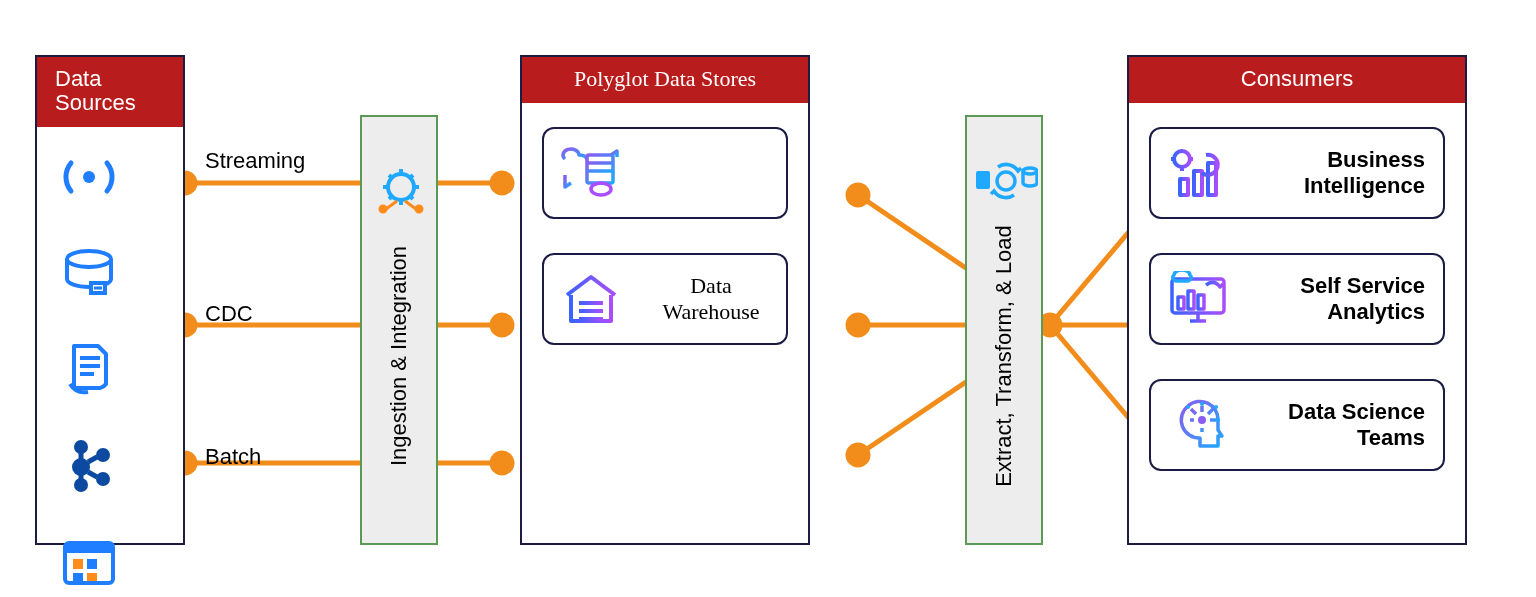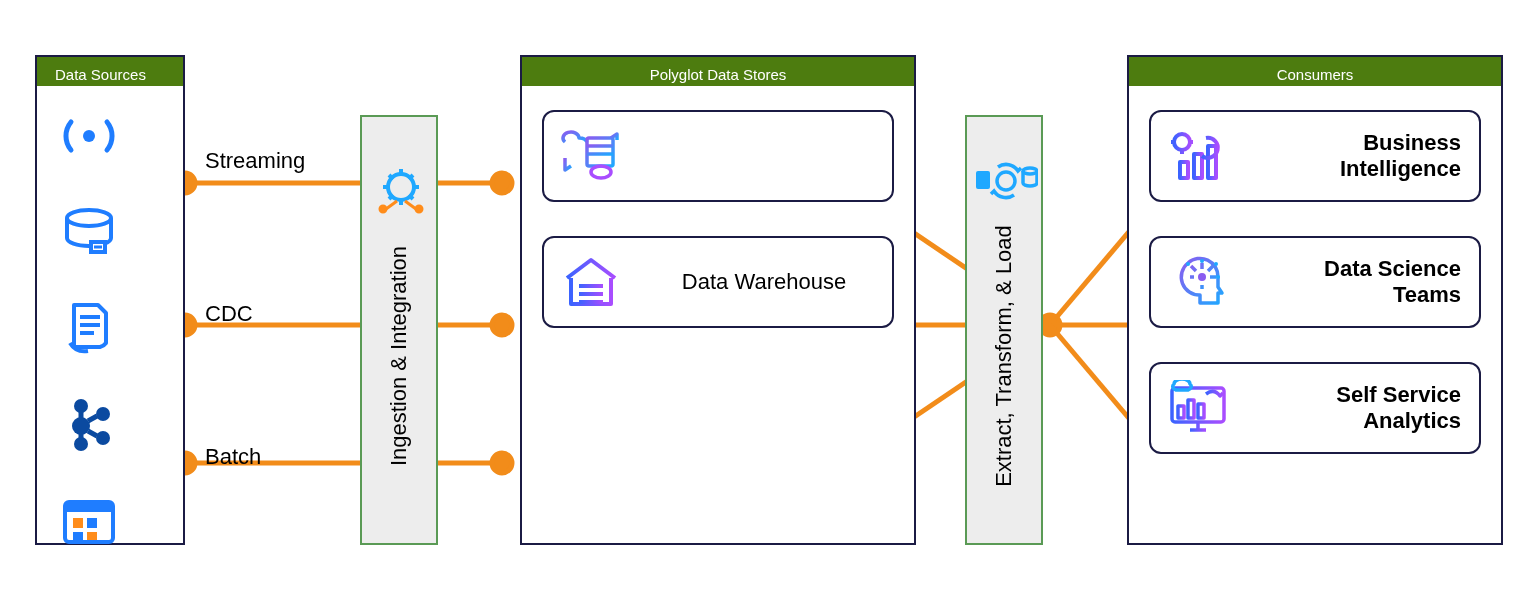--- a/index.html
+++ b/index.html
@@ -23,25 +23,25 @@
     height: 597px;
     pointer-events: none;
   }
   .panel {
     position: absolute;
     border: 2px solid #1b1b44;
     background: #ffffff;
     box-sizing: border-box;
   }
   .panel-header {
-    background: #4d7c0f;
+    background: #b91c1c;
     color: #ffffff;
-    font-size: 15px;
+    font-size: 22px;
     line-height: 1.1;
-    padding: 10px 12px 2px 12px;
+    padding: 10px 12px 12px 12px;
     text-align: center;
     font-weight: 400;
   }
   .panel.sources .panel-header { text-align: left; padding-left: 18px; }
 
   .pillar {
     position: absolute;
     background: #ededed;
     border: 2px solid #5a9a55;
     box-sizing: border-box;
@@ -233,21 +233,21 @@
       <g stroke="#ff8c1a" stroke-width="3">
         <circle cx="10" cy="46" r="3" fill="#ff8c1a"></circle>
         <circle cx="46" cy="46" r="3" fill="#ff8c1a"></circle>
         <line x1="13" y1="46" x2="24" y2="38"></line>
         <line x1="43" y1="46" x2="32" y2="38"></line>
       </g>
     </svg>
     <div class="vlabel">Ingestion &amp; Integration</div>
   </div>
 
-  <div class="panel" style="left:520px; top:55px; width:396px; height:490px;">
+  <div class="panel" style="left:520px; top:55px; width:290px; height:490px;font-family:Liberation Serif, serif;">
     <div class="panel-header">Polyglot Data Stores</div>
     <div class="store-list">
       <div class="item-box">
         <div class="icon-slot">
           <svg width="68" height="56" viewBox="0 0 68 56">
             <g fill="none" stroke="url(#grad1)" stroke-width="3.5" stroke-linejoin="round">
               <path d="M8 14 a8 6 0 1 1 14 -4 a8 6 0 0 1 8 4"></path>
               <rect x="30" y="10" width="26" height="28" rx="2"></rect>
               <path d="M30 18 h26 M30 26 h26"></path>
               <path d="M54 44 a10 6 0 1 1 -20 0 a10 6 0 1 1 20 0 z" stroke="#a94dff"></path>
@@ -278,67 +278,67 @@
         <rect x="2" y="14" width="14" height="18" rx="2" fill="#1fa8ff" stroke="none"></rect>
         <circle cx="32" cy="24" r="9"></circle>
         <path d="M24 10 a14 14 0 0 1 20 4 l3 -3 M40 38 a14 14 0 0 1 -20 -4 l-3 3"></path>
         <ellipse cx="56" cy="14" rx="7" ry="3"></ellipse>
         <path d="M49 14 v12 a7 3 0 0 0 14 0 v-12"></path>
       </g>
     </svg>
     <div class="vlabel">Extract, Transform, &amp; Load</div>
   </div>
 
-  <div class="panel consumers" style="left:1127px; top:55px; width:376px; height:490px;">
+  <div class="panel consumers" style="left:1127px; top:55px; width:340px; height:490px;">
     <div class="panel-header">Consumers</div>
     <div class="consumer-list">
       <div class="item-box">
         <div class="icon-slot">
           <svg width="64" height="56" viewBox="0 0 64 56">
             <g fill="none" stroke="url(#grad2)" stroke-width="4" stroke-linejoin="round">
               <circle cx="16" cy="14" r="8"></circle>
               <path d="M16 8 v-3 M16 23 v3 M8 14 h-3 M24 14 h3"></path>
               <path d="M6 50 h52"></path>
               <rect x="14" y="34" width="8" height="16"></rect>
               <rect x="28" y="26" width="8" height="24"></rect>
               <rect x="42" y="18" width="8" height="32"></rect>
               <path d="M40 10 a10 10 0 1 1 -4 18"></path>
             </g>
           </svg>
         </div>
         <div class="label">Business Intelligence</div>
       </div>
       <div class="item-box">
         <div class="icon-slot">
+          <svg width="64" height="56" viewBox="0 0 64 56">
+            <g fill="none" stroke="url(#grad2)" stroke-width="3.5" stroke-linejoin="round">
+              <rect x="6" y="8" width="52" height="34" rx="3"></rect>
+              <path d="M24 50 h16 M32 42 v8"></path>
+              <rect x="12" y="26" width="6" height="12"></rect>
+              <rect x="22" y="20" width="6" height="18"></rect>
+              <rect x="32" y="24" width="6" height="14"></rect>
+              <path d="M40 14 q8 -6 14 2 l3 -3"></path>
+              <path d="M8 4 a8 5 0 0 1 16 0 a6 4 0 0 1 -2 6 h-12 a6 4 0 0 1 -2 -6 z" stroke="#1fa8ff"></path>
+            </g>
+          </svg>
+        </div>
+        <div class="label">Self Service Analytics</div>
+      </div>
+      <div class="item-box">
+        <div class="icon-slot">
           <svg width="60" height="58" viewBox="0 0 60 58">
             <g fill="none" stroke="url(#grad1)" stroke-width="3.5" stroke-linejoin="round">
               <path d="M20 10 a18 18 0 0 1 30 14 v10 l4 6 h-4 v10 h-18 v-8 a18 18 0 0 1 -12 -32 z"></path>
               <circle cx="34" cy="24" r="4" fill="#8a5cf0" stroke="none"></circle>
               <path d="M34 16 v-6 M34 32 v4 M26 24 h-4 M42 24 h6 M28 18 l-5 -5 M40 18 l5 -5"></path>
               <circle cx="34" cy="8" r="2" fill="#1fa8ff" stroke="none"></circle>
               <circle cx="20" cy="11" r="2" fill="#1fa8ff" stroke="none"></circle>
               <circle cx="48" cy="11" r="2" fill="#1fa8ff" stroke="none"></circle>
               <circle cx="50" cy="24" r="2" fill="#1fa8ff" stroke="none"></circle>
             </g>
           </svg>
         </div>
         <div class="label">Data Science Teams</div>
       </div>
-      <div class="item-box">
-        <div class="icon-slot">
-          <svg width="64" height="56" viewBox="0 0 64 56">
-            <g fill="none" stroke="url(#grad2)" stroke-width="3.5" stroke-linejoin="round">
-              <rect x="6" y="8" width="52" height="34" rx="3"></rect>
-              <path d="M24 50 h16 M32 42 v8"></path>
-              <rect x="12" y="26" width="6" height="12"></rect>
-              <rect x="22" y="20" width="6" height="18"></rect>
-              <rect x="32" y="24" width="6" height="14"></rect>
-              <path d="M40 14 q8 -6 14 2 l3 -3"></path>
-              <path d="M8 4 a8 5 0 0 1 16 0 a6 4 0 0 1 -2 6 h-12 a6 4 0 0 1 -2 -6 z" stroke="#1fa8ff"></path>
-            </g>
-          </svg>
-        </div>
-        <div class="label">Self Service Analytics</div>
-      </div>
     </div>
   </div>
 
 </div>
 
 </body></html>

